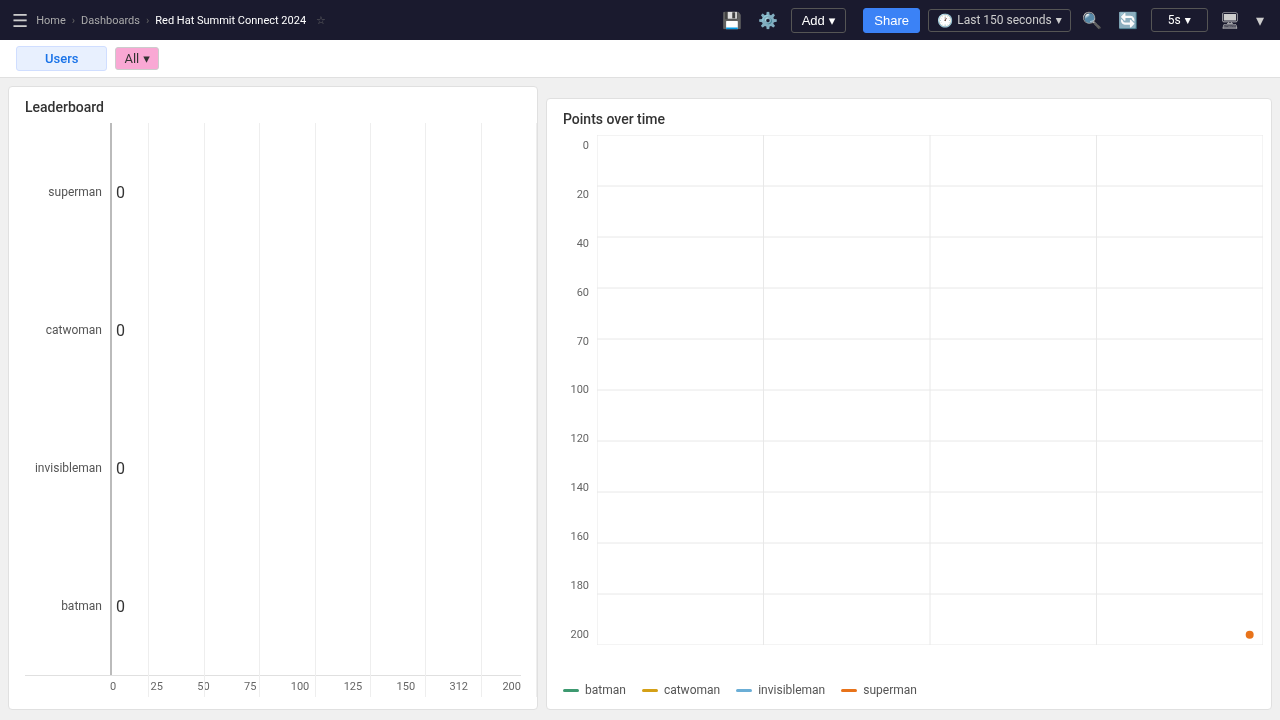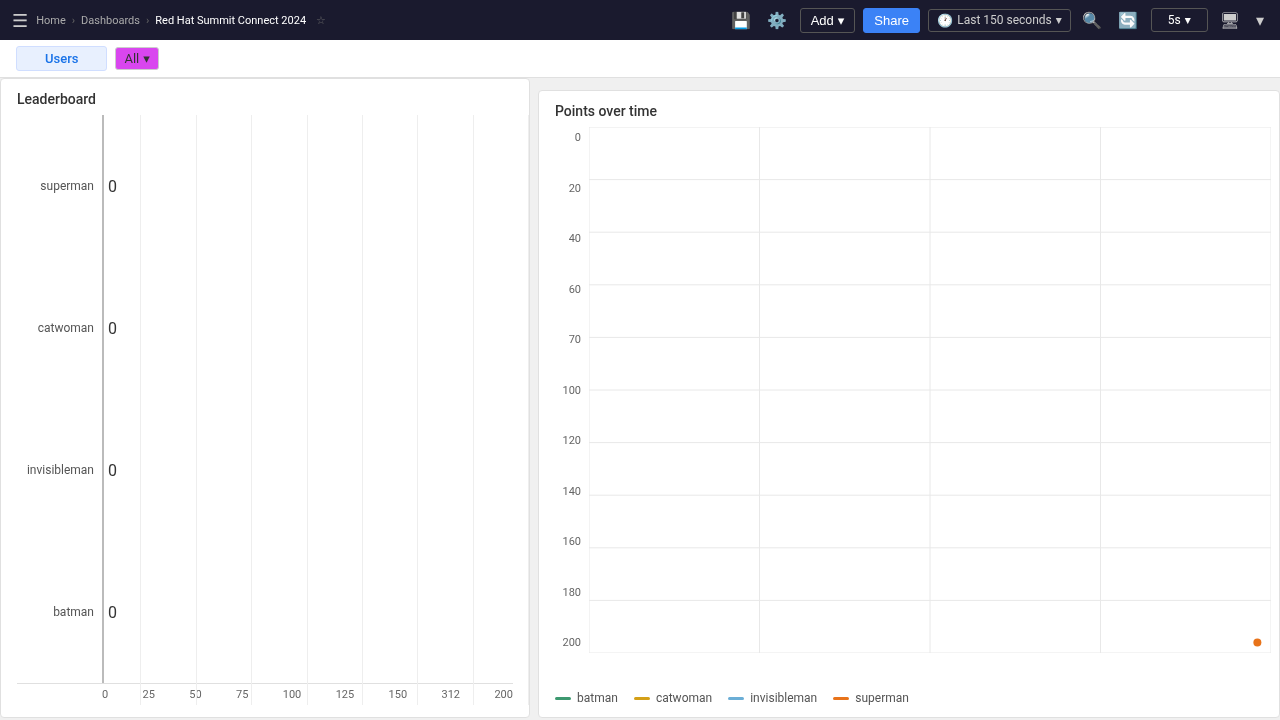--- a/index.html
+++ b/index.html
@@ -13,35 +13,35 @@
     .top-nav .hamburger { font-size: 18px; cursor: pointer; color: #ccc; }
     .breadcrumb { display: flex; align-items: center; gap: 6px; font-size: 11px; flex: 1; }
     .breadcrumb a { color: #aaa; text-decoration: none; }
     .breadcrumb .sep { color: #666; }
     .breadcrumb .current { color: #fff; }
     .breadcrumb .star { color: #666; margin-left: 4px; cursor: pointer; }
     .nav-actions { display: flex; align-items: center; gap: 8px; }
     .nav-icon { color: #ccc; cursor: pointer; font-size: 16px; padding: 4px; }
     .nav-btn { background: transparent; border: 1px solid #555; color: #fff; padding: 4px 10px; border-radius: 3px; cursor: pointer; font-size: 13px; display: flex; align-items: center; gap: 4px; }
     .nav-btn.add { }
-    .nav-btn.share { background: #3b82f6; border-color: #3b82f6; }
+    .nav-btn.share { background: #3b82f6; border-color: #3b82f6; margin-left: 9px; }
     .nav-btn-group { display: flex; align-items: center; background: transparent; border: 1px solid #555; border-radius: 3px; color: #fff; padding: 4px 16px; font-size: 12px; gap: 4px; cursor: pointer; }
     .time-range { display: flex; align-items: center; gap: 4px; font-size: 12px; color: #ccc; cursor: pointer; border: 1px solid #555; border-radius: 3px; padding: 3px 8px; }
 
     
     .sub-nav {
       background: #fff; border-bottom: 1px solid #e0e0e0;
       padding: 6px 16px; display: flex; align-items: center; gap: 8px;
     }
     .sub-nav-tab { padding: 4px 28px; border-radius: 3px; cursor: pointer; font-size: 13px; background: #e8f0fe; color: #1a73e8; font-weight: 500; border: 1px solid #d0deff; }
-    .sub-nav-dropdown { display: flex; align-items: center; gap: 4px; border: 1px solid #ccc; border-radius: 3px; padding: 3px 8px; cursor: pointer; font-size: 13px; background: #d946ef; }
+    .sub-nav-dropdown { display: flex; align-items: center; gap: 4px; border: 1px solid #ccc; border-radius: 3px; padding: 3px 8px; cursor: pointer; font-size: 13px; background: #f9a8d4; }
 
     
     .main-content {
-      display: flex; gap: 8px; height: calc(720px - 40px - 40px);
+      display: flex; padding: 8px; gap: 8px; height: calc(720px - 40px - 40px);
     }
 
     
     .leaderboard-panel {
       background: #fff; border: 1px solid #e0e0e0; border-radius: 4px;
       width: 530px; padding: 12px 0; display: flex; flex-direction: column;
     }
     .panel-title { font-size: 14px; font-weight: 500; padding: 0 16px 8px; color: #333; }
 
     

